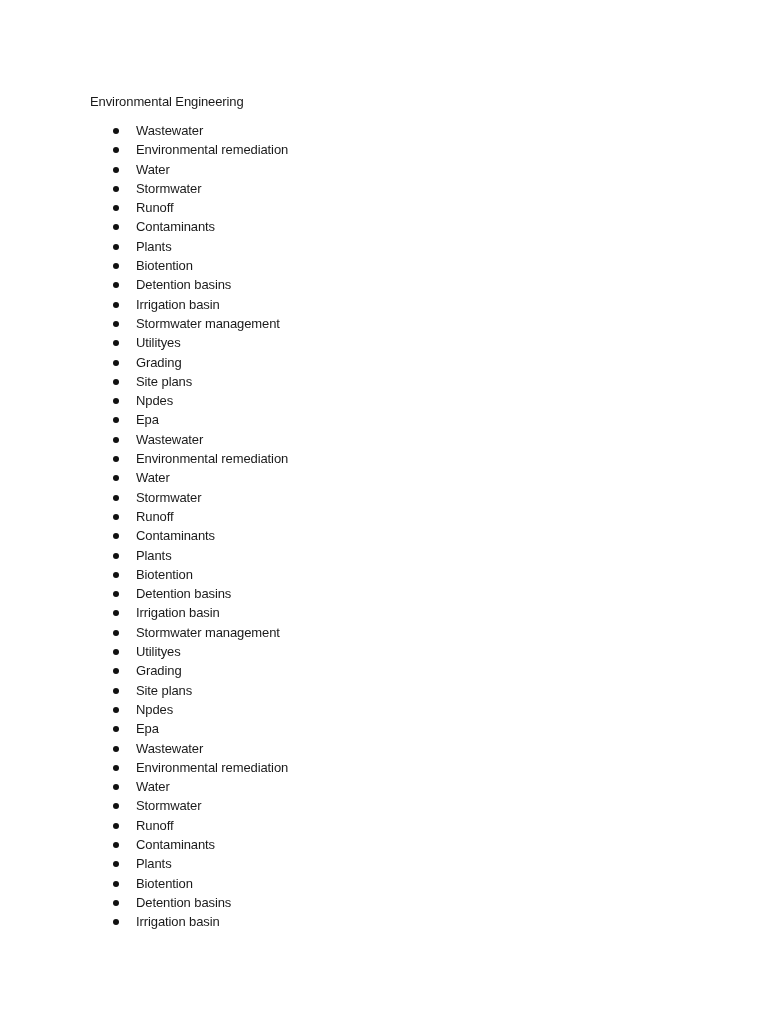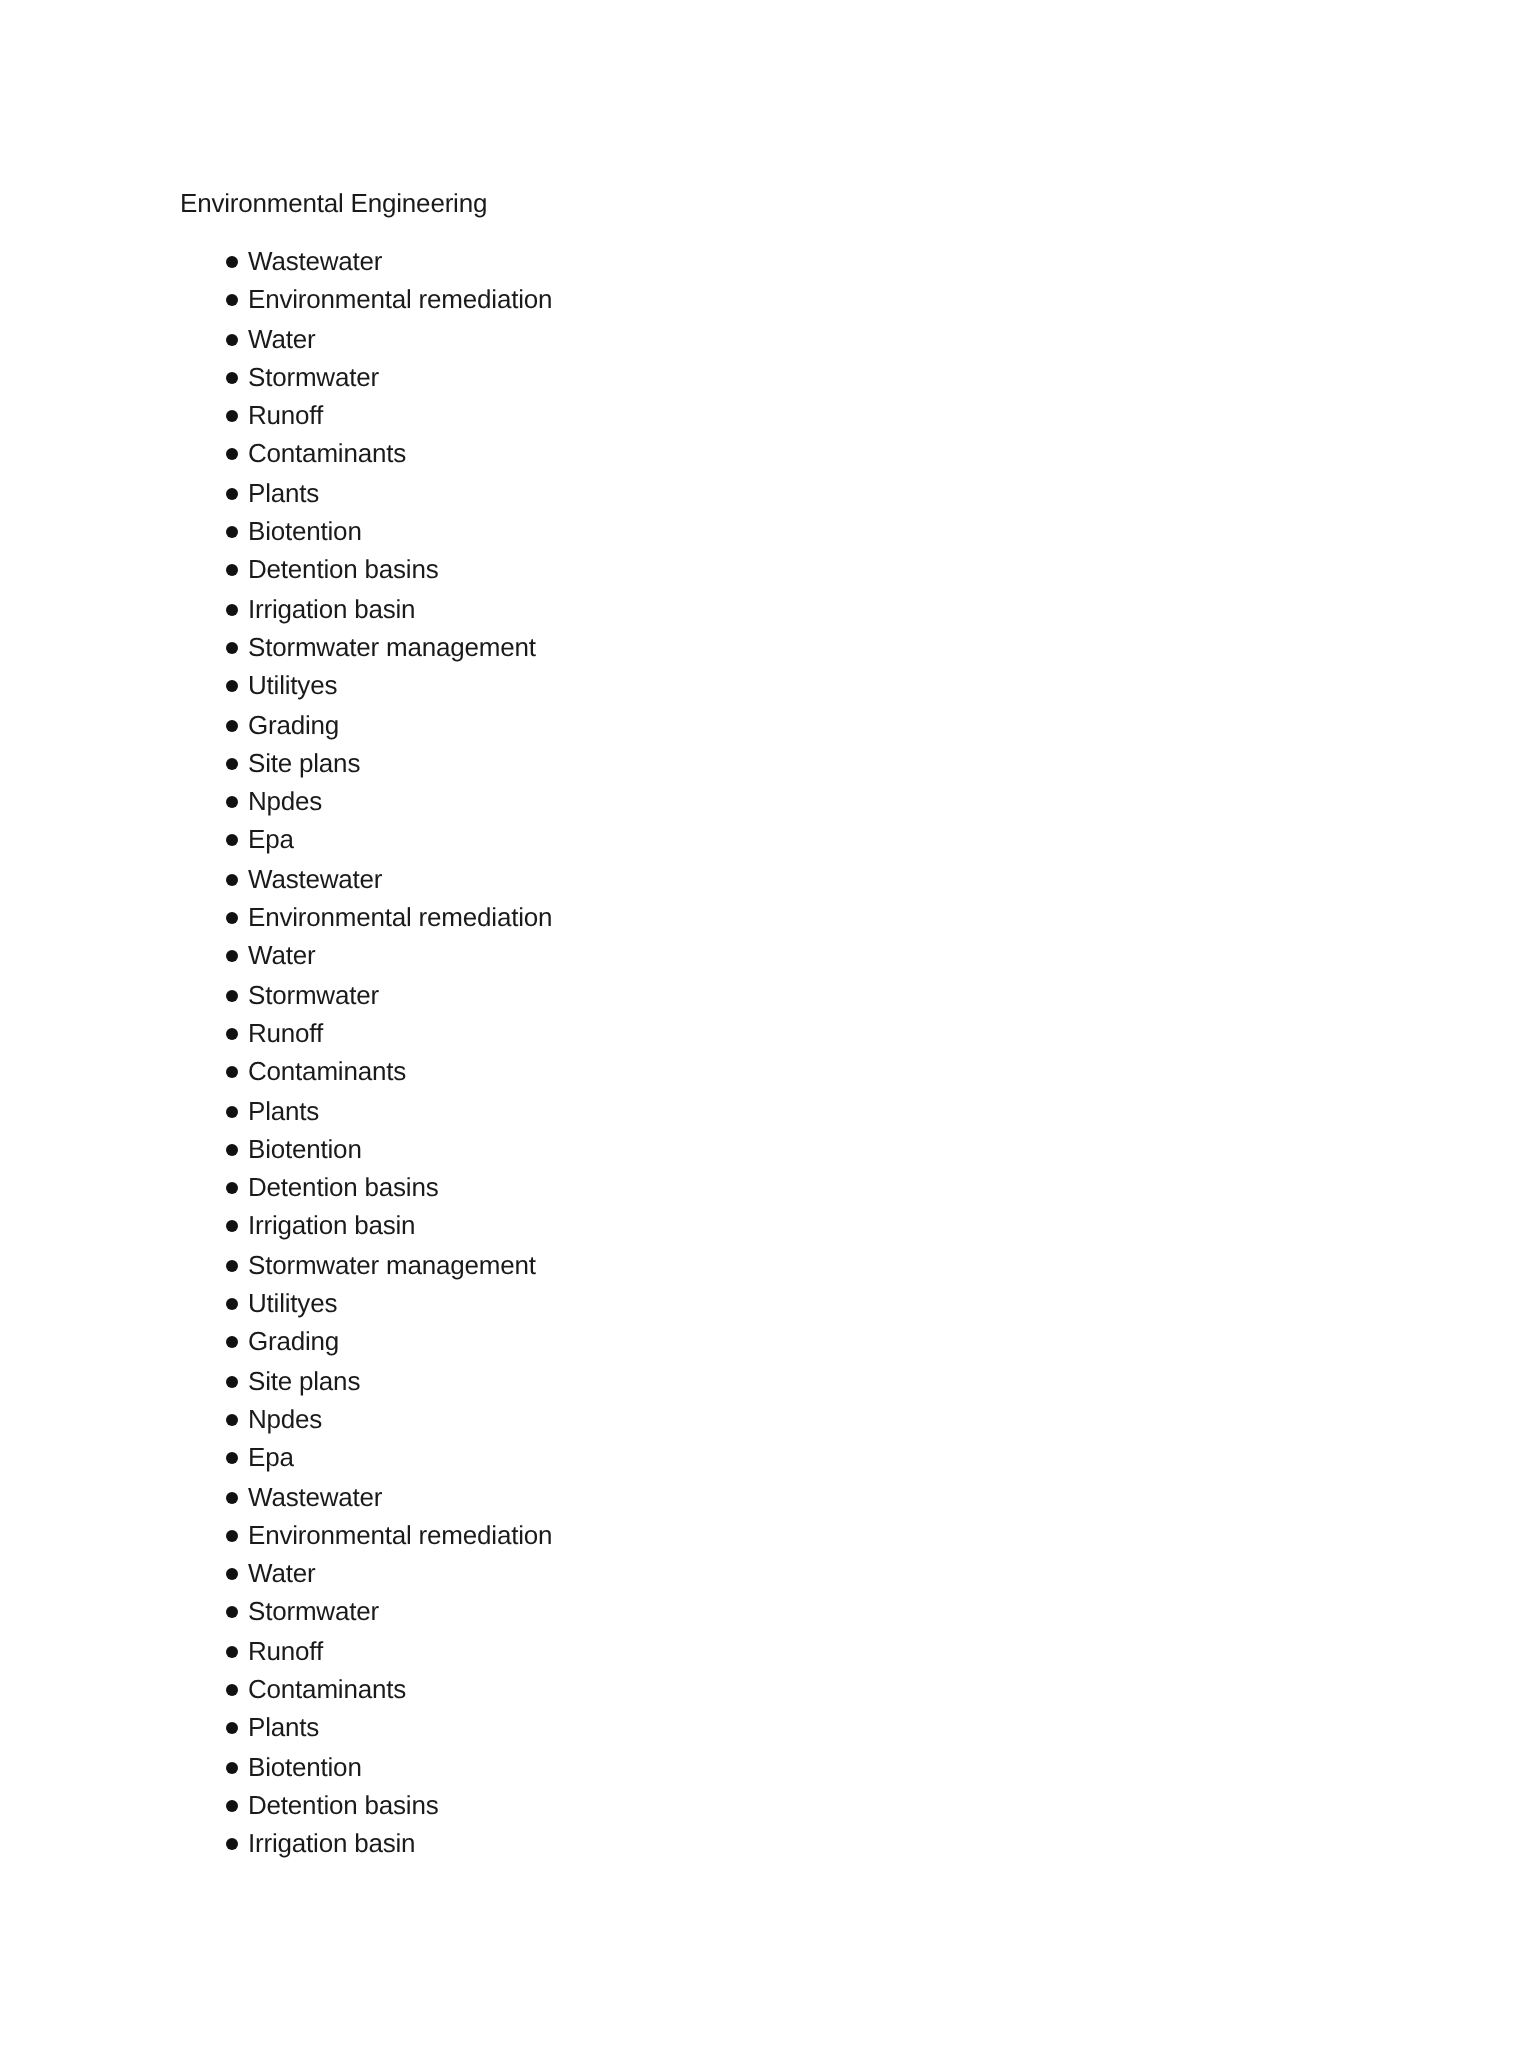--- a/index.html
+++ b/index.html
@@ -3,21 +3,21 @@
 <meta charset="utf-8">
 <style>
   html, body { margin: 0; padding: 0; background: #ffffff; }
   body { width: 768px; height: 1024px; position: relative; overflow: hidden;
          font-family: "Liberation Sans", "DejaVu Sans", sans-serif; color: #1a1a1a; }
   .page { position: absolute; left: 0; top: 0; width: 708px; height: 1024px; background: #fff; }
   .title { position: absolute; left: 90px; top: 93px; font-size: 13px; line-height: 18px; letter-spacing: -0.1px; }
   ul.list { position: absolute; left: 0; top: 121px; margin: 0; padding: 0; list-style: none; }
   ul.list li { position: relative; height: 19.3px; line-height: 19.3px; font-size: 13px; letter-spacing: -0.1px; }
   .bullet { position: absolute; left: 113px; top: 7px; width: 6px; height: 6px; border-radius: 50%; background: #111; }
-  .item-text { position: absolute; left: 124px; top: 0; white-space: nowrap; }
+  .item-text { position: absolute; left: 136px; top: 0; white-space: nowrap; }
 </style>
 </head>
 <body>
 
 <div class="page">
   <div class="title">Environmental Engineering</div>
   <ul class="list" id="bullet-list">
       <li>
         <span class="bullet"></span>
         <span class="item-text">Wastewater</span>

